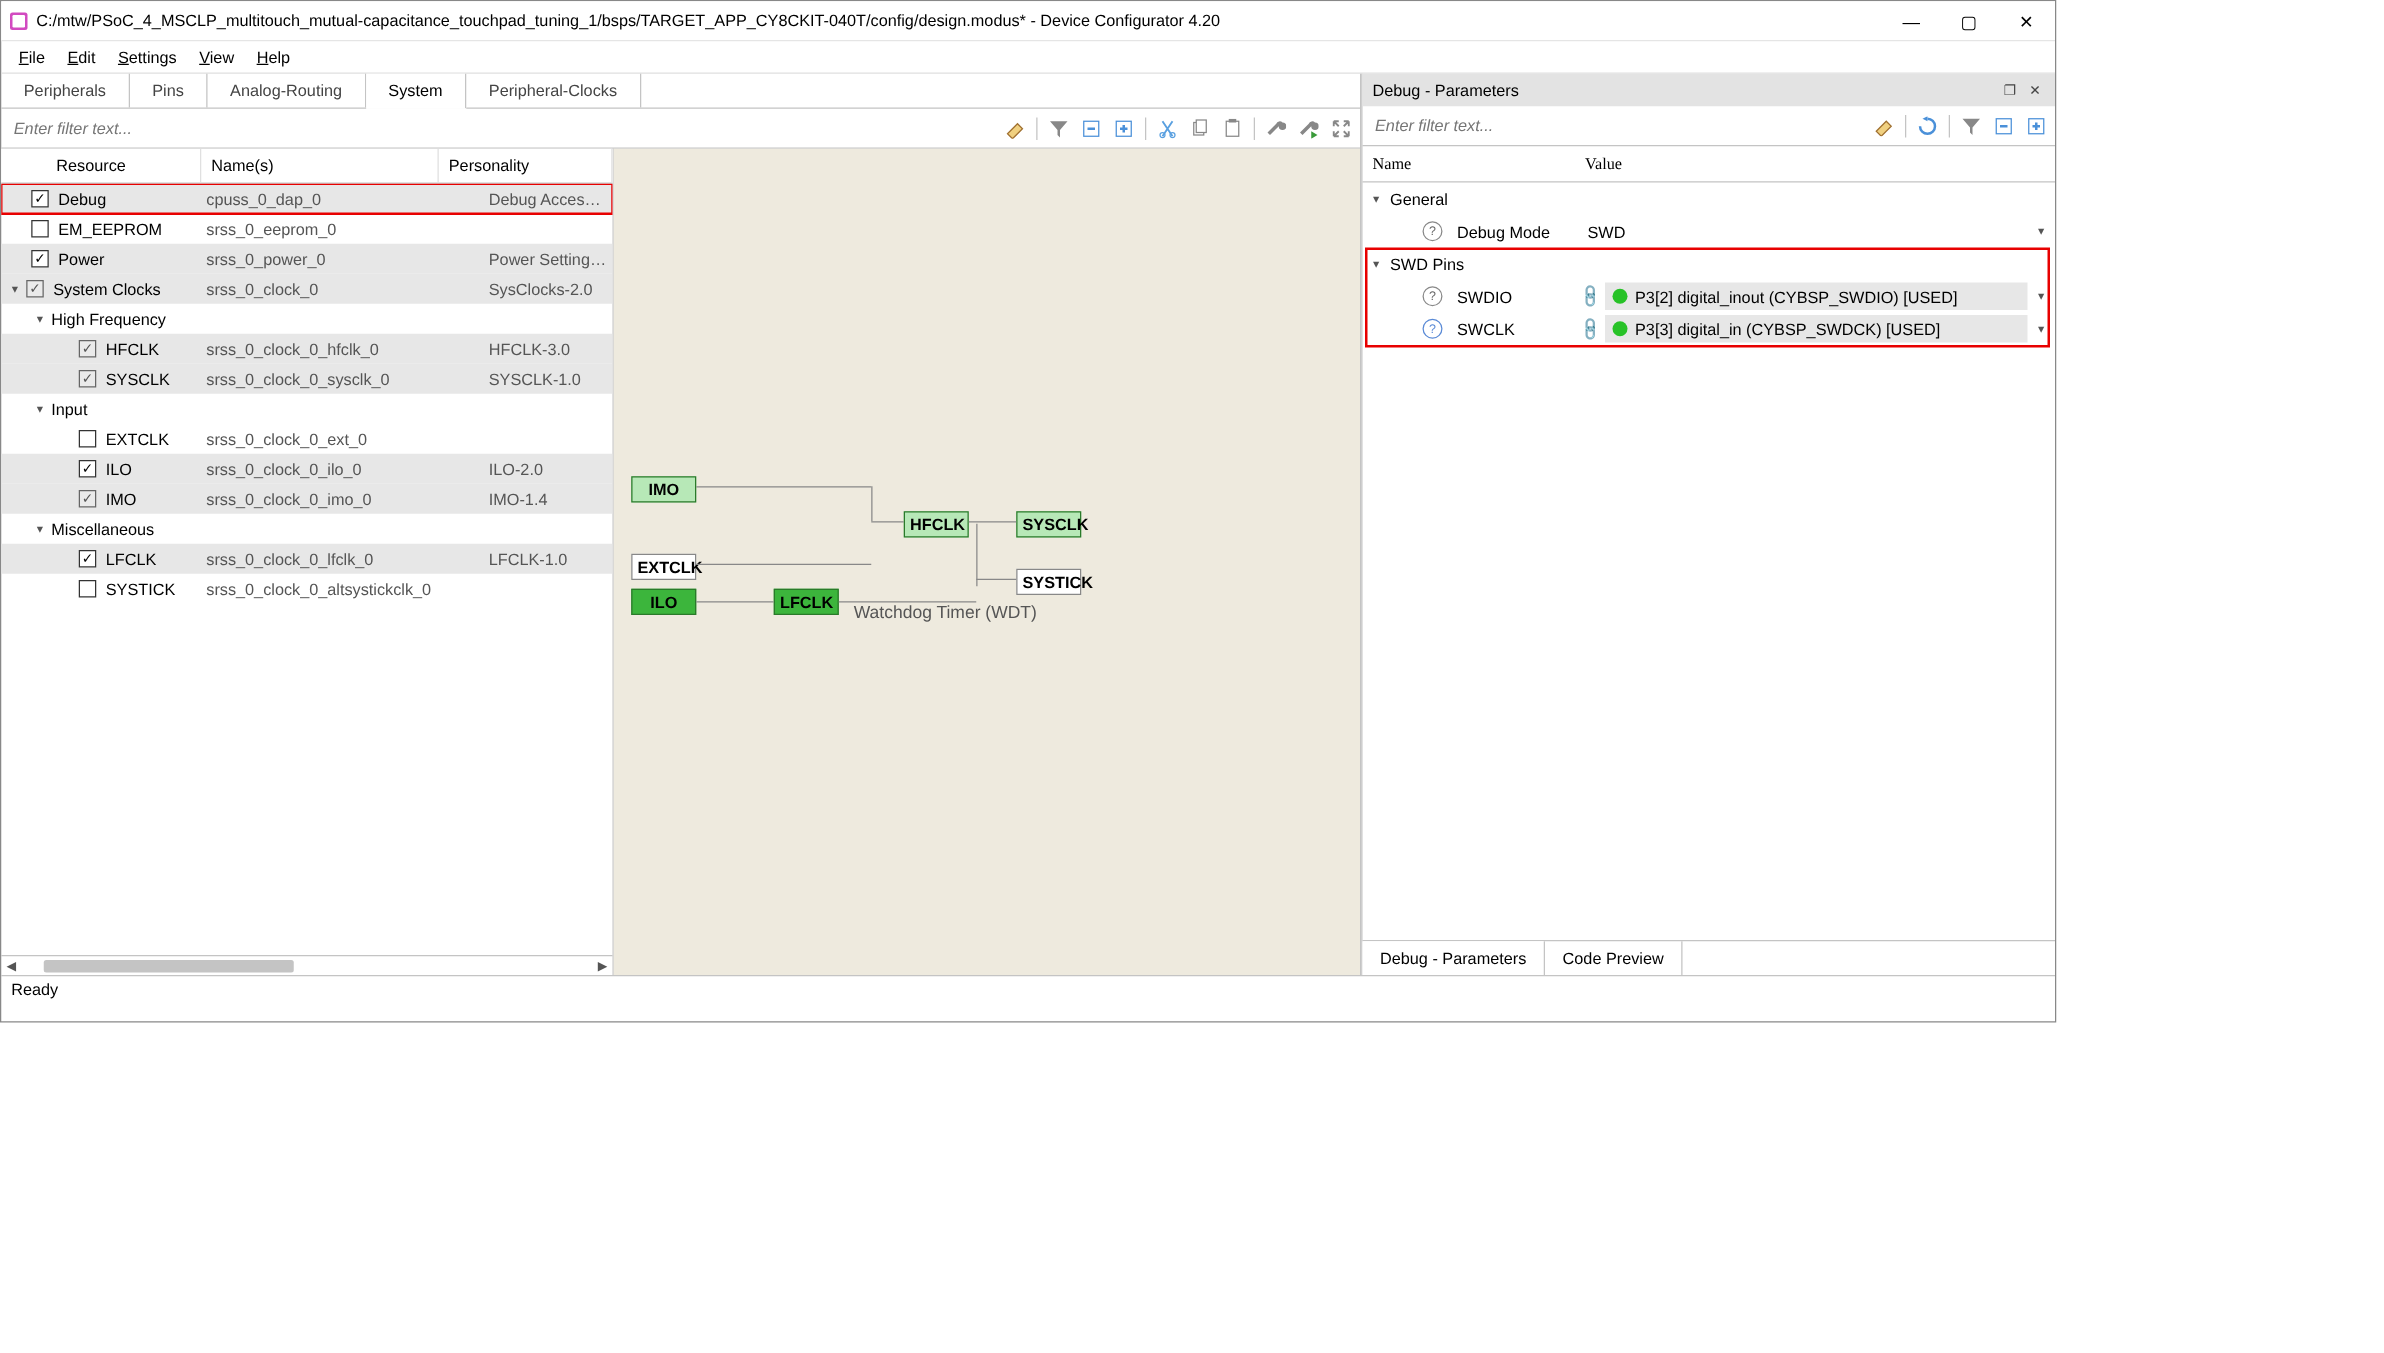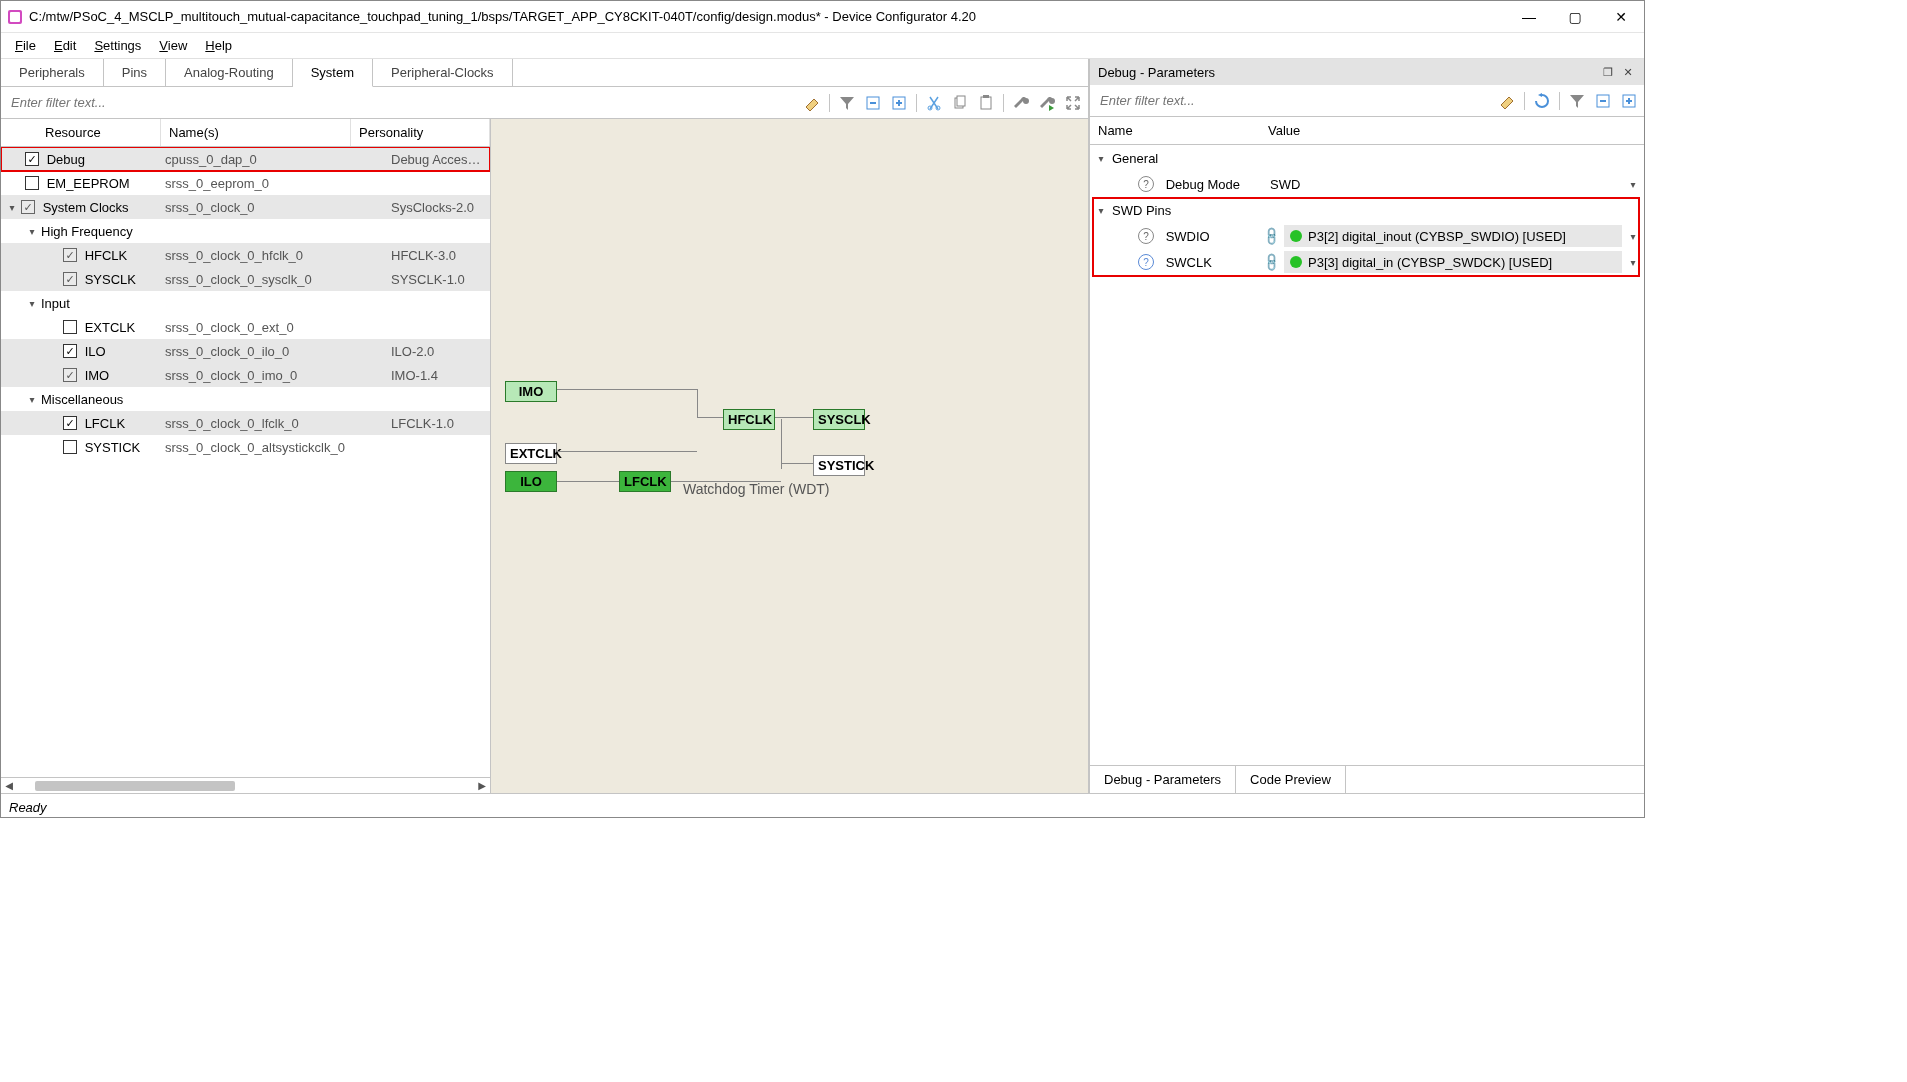--- a/index.html
+++ b/index.html
@@ -65,21 +65,21 @@
 
 .right-pane { width:555px; display:flex; flex-direction:column; border-left:1px solid #c4c4c4; }
 .rp-title   { background:#e3e3e3; display:flex; align-items:center; padding:4px 8px; height:26px; }
 .rp-title .txt{ flex:1; }
 .rp-title .ic { width:16px; height:16px; margin-left:4px; display:flex; align-items:center; justify-content:center; font-size:11px; color:#444; }
 
 .rp-toolbar { display:flex; align-items:center; padding:4px; gap:4px; border-bottom:1px solid #c4c4c4; }
 .rp-toolbar .filter-input{ flex:1; }
 
 .param-header{ display:flex; border-bottom:1px solid #c4c4c4; }
-.ph-col     { padding:6px 8px; }
+.ph-col     { padding:6px 8px;font-family:Liberation Serif, serif; }
 .ph-col.name { width:170px; }
 .ph-col.value{ flex:1; }
 
 .params     { flex:1; overflow:auto; position:relative; }
 .prow       { display:flex; align-items:center; height:26px; }
 .pcell      { padding:0 4px; }
 .pcell.name { width:170px; display:flex; align-items:center; gap:4px; }
 .pcell.value{ flex:1; display:flex; align-items:center; gap:4px; }
 .group-row  { font-weight:400; }
 .q-icon     { width:16px; height:16px; border:1px solid #888; border-radius:50%; display:inline-flex; align-items:center; justify-content:center; font-size:10px; color:#666; }
@@ -89,21 +89,21 @@
 .val-field  { flex:1; background:#e7e7e7; padding:3px 6px; height:22px; display:flex; align-items:center; }
 .val-field.plain{ background:#fff; border:none; }
 .dd         { width:14px; text-align:center; color:#555; font-size:10px; }
 .pbox       { display:flex; align-items:center; flex:1; gap:6px; }
 .swd-highlight{ position:absolute; border:2px solid #e80000; pointer-events:none; }
 
 .bottom-tabs{ display:flex; border-top:1px solid #c4c4c4; }
 .btab       { padding:6px 14px; border-right:1px solid #c4c4c4; }
 .btab.active{ background:#fff; }
 
-.statusbar  { height:24px; border-top:1px solid #c4c4c4; padding:6px 8px; display:flex; align-items:flex-start; font-size:13px;font-style:italic; }
+.statusbar  { height:24px; border-top:1px solid #c4c4c4; padding:18px 8px; display:flex; align-items:flex-end; font-size:13px; }
 </style>
 </head>
 <body>
 
 <div class="window">
 
   <div class="title-bar">
     <span class="icon">
       <svg viewBox="0 0 16 16">
           <rect x="1" y="1" width="14" height="14" fill="#d24ac0" rx="2"></rect>
@@ -213,20 +213,25 @@
           <div class="tree">
             <div class="row highlight shaded">
               <div class="cell resource"><span class="indent" style="width:18px"></span><span class="cb checked"></span>&nbsp;<span>Debug</span></div>
               <div class="cell names">cpuss_0_dap_0</div>
               <div class="cell personality">Debug Access-1.0</div>
             </div>
             <div class="row">
               <div class="cell resource"><span class="indent" style="width:18px"></span><span class="cb"></span>&nbsp;<span>EM_EEPROM</span></div>
               <div class="cell names">srss_0_eeprom_0</div>
               <div class="cell personality"></div>
+            </div>
+            <div class="row shaded">
+              <div class="cell resource"><span class="indent" style="width:18px"></span><span class="cb checked"></span>&nbsp;<span>Power</span></div>
+              <div class="cell names">srss_0_power_0</div>
+              <div class="cell personality">Power Settings-1.0</div>
             </div>
             <div class="row shaded">
               <div class="cell resource"><span class="exp">▾</span><span class="cb locked"></span>&nbsp;<span>System Clocks</span></div>
               <div class="cell names">srss_0_clock_0</div>
               <div class="cell personality">SysClocks-2.0</div>
             </div>
             <div class="row">
               <div class="cell resource">
                   <span class="indent" style="width:18px"></span>
                   <span class="exp">▾</span>

